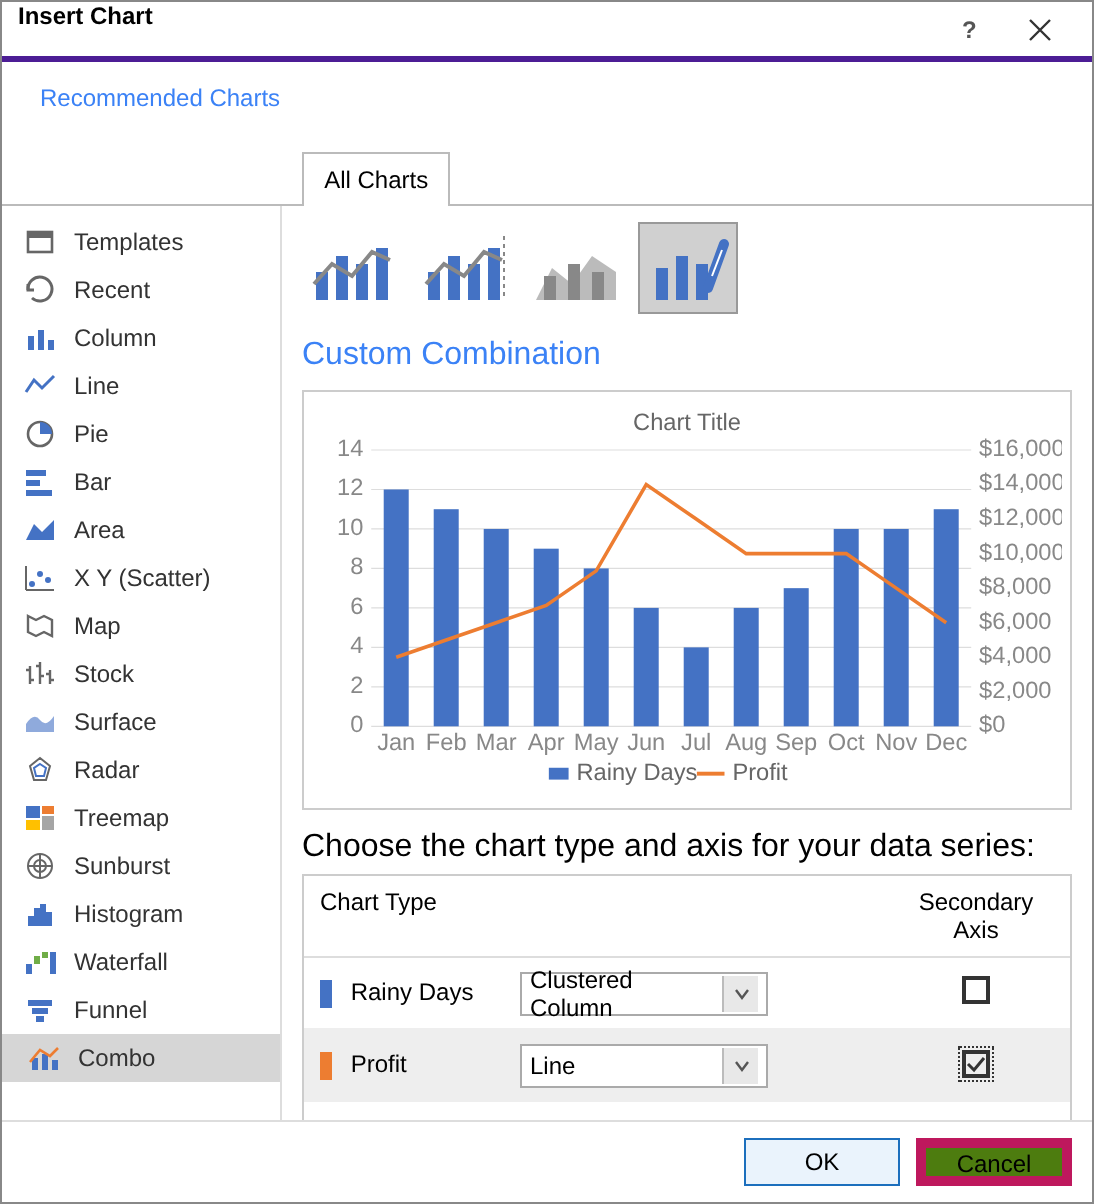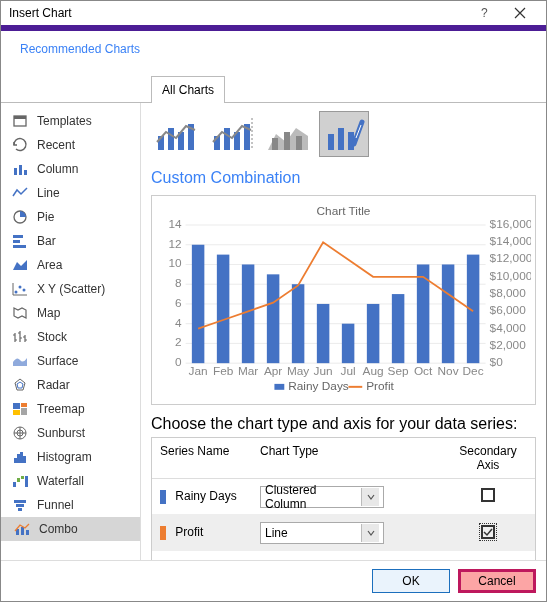--- a/index.html
+++ b/index.html
@@ -1,18 +1,18 @@
 <!DOCTYPE html>
 <html><head>
 <meta charset="utf-8">
 <style>
 * { box-sizing: border-box; font-family: "Segoe UI", Tahoma, sans-serif; font-size: 12px; }
 body { margin: 0; background: #fff; }
 .dialog { width: 547px; height: 602px; border: 1px solid #888; background: #fff; display: flex; flex-direction: column; }
-.titlebar { display: flex; align-items: center; height: 30px; padding: 0 8px; border-bottom: 6px solid #4c1d95; }
+.titlebar { display: flex; align-items: flex-start; height: 30px; padding: 0 8px; border-bottom: 3px solid #4c1d95; font-weight: bold; }
 .titlebar .title { flex: 1; font-size: 12px; }
 .titlebar .tbtn { width: 36px; height: 28px; display: flex; align-items: center; justify-content: center; color: #333; }
 .tabs { display: flex; margin-top: 4px; padding: 0 8px; border-bottom: 1px solid #bbb; }
 .tab { padding: 6px 10px 6px 10px; border: 1px solid transparent; border-bottom: none; color: #3b82f6; cursor: pointer; }
 .tab.active { border-color: #bbb; background: #fff; position: relative; top: 1px; color: #000; margin-top: 40px; }
 .body { flex: 1; display: flex; overflow: hidden; }
 .sidebar { width: 140px; border-right: 1px solid #ddd; padding: 6px 0; overflow-y: auto; }
 .sitem { display: flex; align-items: center; height: 24px; padding: 0 10px; gap: 8px; cursor: pointer; }
 .sitem.selected { background: #d6d6d6; padding-left: 12px; }
 .sicon { width: 18px; height: 18px; display: flex; align-items: center; justify-content: center; }
@@ -37,21 +37,21 @@
 .grid-row.alt { background: #eee; }
 .swatch { display: inline-block; width: 6px; height: 14px; margin-right: 6px; vertical-align: middle; }
 .sw-blue { background: #4472C4; }
 .sw-orange { background: #ED7D31; }
 .select { width: 124px; height: 22px; border: 1px solid #aaa; background: #fff; display: flex; align-items: center; padding: 0 4px; justify-content: space-between; cursor: pointer; }
 .select .sel-btn { width: 18px; height: 18px; background: #e8e8e8; display: flex; align-items: center; justify-content: center; border-left: 1px solid #bbb; }
 .chk { width: 14px; height: 14px; border: 2px solid #333; display: inline-flex; align-items: center; justify-content: center; cursor: pointer; }
 .chk.dotted { outline: 1px dotted #333; outline-offset: 1px; }
 .grid-spacer { height: 40px; }
 .buttons { display: flex; justify-content: flex-end; gap: 8px; padding: 8px 10px; border-top: 1px solid #ddd; }
-.btn { width: 78px; height: 24px; border: 3px solid #be185d; background: #fca5a5; cursor: pointer; }
+.btn { width: 78px; height: 24px; border: 5px solid #be185d; background: #4d7c0f; cursor: pointer; }
 .btn.primary { border: 1px solid #1c6fbd; background: #eaf3fc; }
 </style>
 </head>
 <body>
 
 <div class="dialog">
 
   <div class="titlebar">
     <div class="title">Insert Chart</div>
     <div class="tbtn">
@@ -346,21 +346,20 @@
             <text x="134" y="191" font-size="8.5" fill="#666">Rainy Days</text>
             <line x1="195" y1="188" x2="209" y2="188" stroke="#ED7D31" stroke-width="2"></line>
             <text x="213" y="191" font-size="8.5" fill="#666">Profit</text>
           </svg>
       </div>
 
       <div class="series-prompt">Choose the chart type and axis for your data series:</div>
 
       <div class="series-grid">
         <div class="grid-head">
-          <div class="col-name">Series Name</div>
           <div class="col-type">Chart Type</div>
           <div class="col-sec">Secondary Axis</div>
         </div>
         <div class="grid-row">
           <div class="col-name">
             <span class="swatch sw-blue"></span>
             <span>Rainy Days</span>
           </div>
           <div class="col-type">
             <div class="select">

